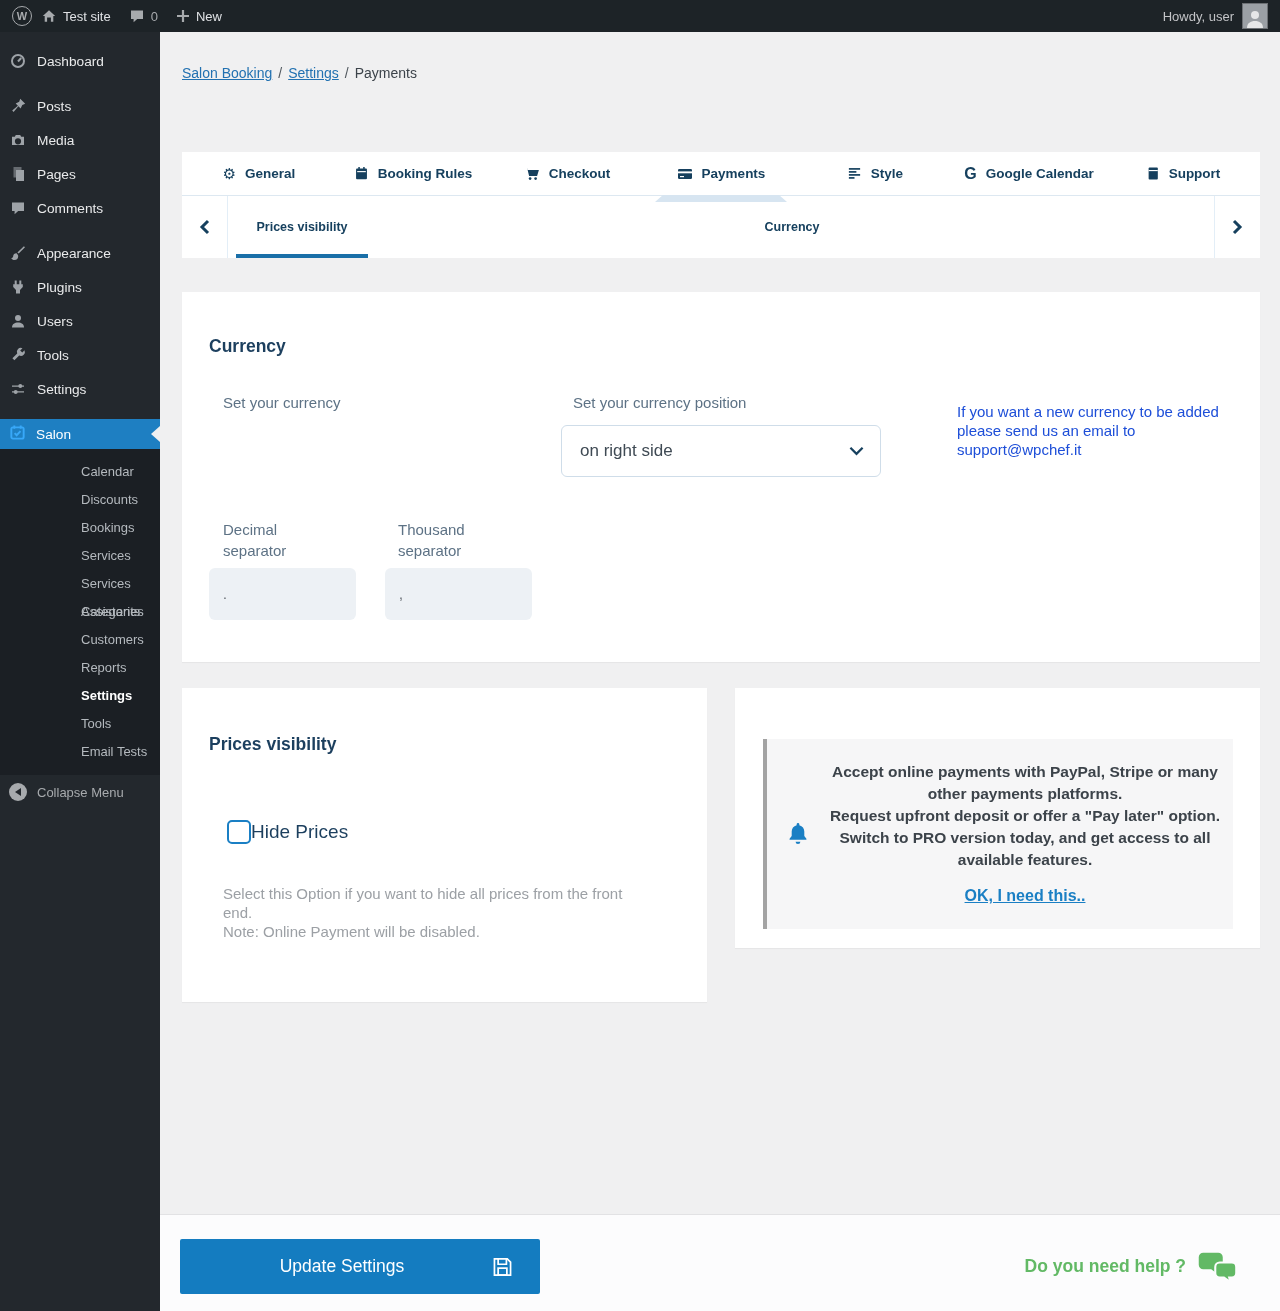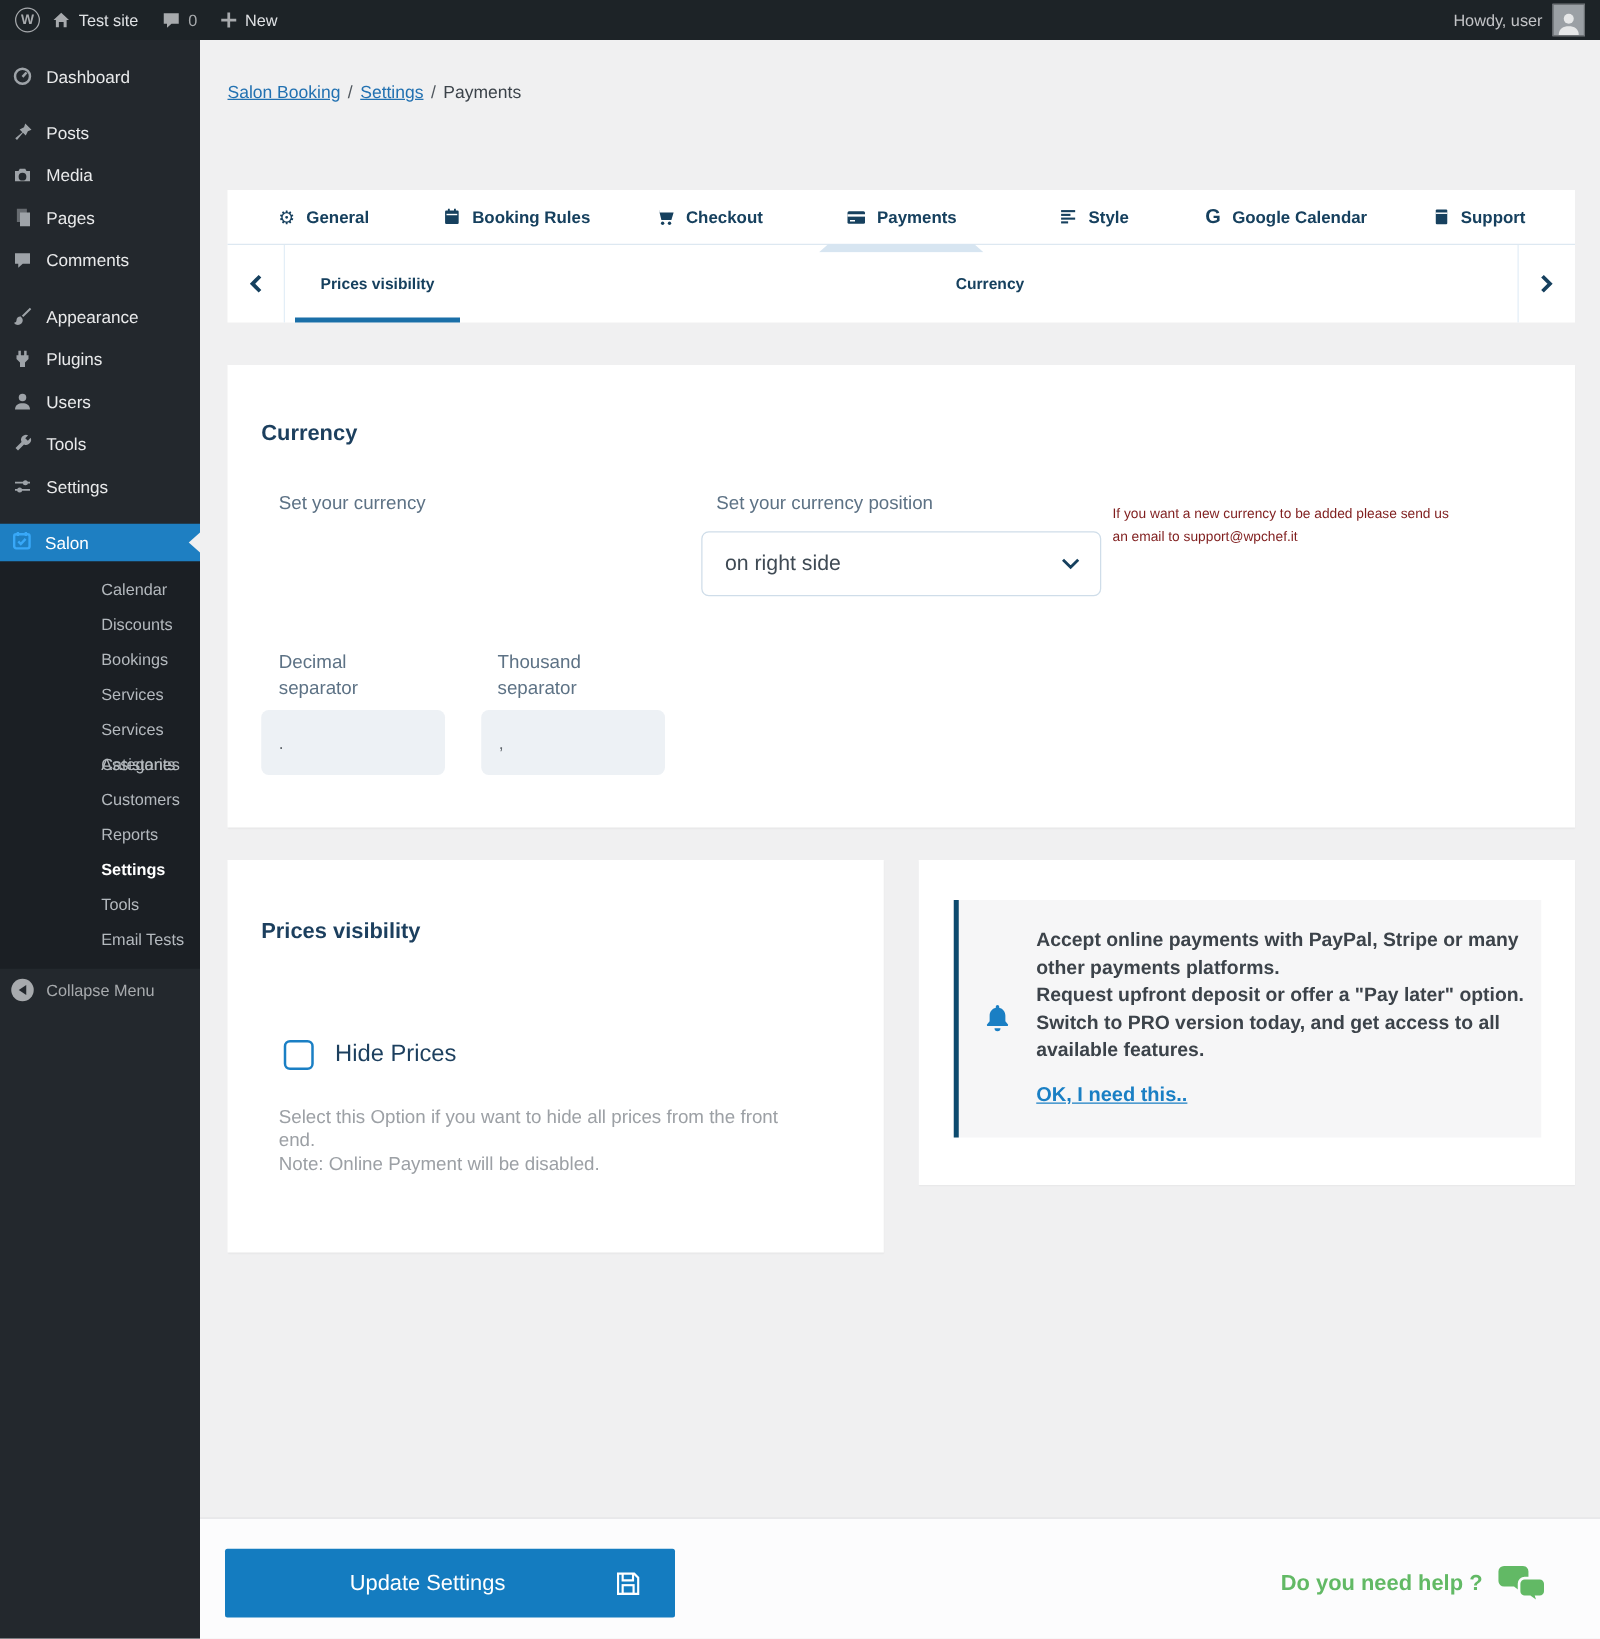--- a/index.html
+++ b/index.html
@@ -62,33 +62,33 @@
   .subtab.second { left:498px; }
   .subtab.active::after { content:""; position:absolute; bottom:0; left:0; right:0; height:4px; background:#1a6fa8; }
 
   .card { position:absolute; background:#fff; box-shadow:0 1px 1px rgba(0,0,0,.04); }
   .card-currency { left:22px; top:260px; width:1078px; height:370px; }
   .sec-title { position:absolute; font-size:17.5px; font-weight:700; color:#1c3f5e; }
   .field-label { position:absolute; font-size:15px; color:#5d7285; }
   .selectbox { position:absolute; width:320px; height:52px; border:1.5px solid #cfdde9; border-radius:6px;
     display:flex; align-items:center; justify-content:space-between; padding:0 16px 0 18px;
     font-size:17px; color:#3f4a54; cursor:pointer; background:#fff; }
-  .helper-right { position:absolute; left:708px; top:110px; width:272px; font-size:11px; line-height:19px; color:#7f1d1d; }
+  .helper-right { position:absolute; left:775px; top:110px; width:272px; font-size:15px; line-height:19px; color:#1d4ed8; }
   .sep-input { position:absolute; width:147px; height:52px; background:#edf1f5; border:none; border-radius:6px;
     padding:0 14px; font-size:14px; color:#60666c; font-family:"Liberation Sans", sans-serif; }
 
   .card-prices { left:22px; top:656px; width:525px; height:314px; }
-  .hide-row { position:absolute; left:45px; top:144px; display:flex; align-items:center; gap:17px; cursor:pointer; }
+  .hide-row { position:absolute; left:45px; top:132px; display:flex; align-items:center; cursor:pointer; }
   .checkbox { width:24px; height:24px; border:2.5px solid #1a7fc4; border-radius:5px; background:#fff; cursor:pointer; }
   .hide-label { font-size:19px; color:#1c3f5e; }
   .pv-helper { position:absolute; left:41px; top:196px; width:425px; font-size:15px; line-height:19px; color:#9ca0a5; }
 
   .card-promo { left:575px; top:656px; width:525px; height:260px; }
-  .promo-box { position:absolute; left:28px; top:32px; width:470px; height:190px; background:#f6f6f7;
-    border-left:4px solid #0c4a6e; display:flex; align-items:center; }
+  .promo-box { position:absolute; left:28px; top:51px; width:470px; height:190px; background:#f6f6f7;
+    border-left:4px solid #a3a3a3; display:flex; align-items:center;text-align:center; }
   .bell-col { width:62px; display:flex; justify-content:center; flex:none; }
   .promo-text { width:392px; font-size:15.5px; font-weight:700; color:#3c434a; line-height:22px; }
   .promo-link { display:inline-block; margin-top:14px; font-size:16px; font-weight:700; color:#1a7fc4;
     text-decoration:underline; cursor:pointer; }
 
   
   .footer { position:absolute; left:0; top:1183px; width:1120px; height:96px; background:#fcfcfd; box-shadow:0 -1px 0 #e2e2e4; }
   .update-btn { position:absolute; left:20px; top:24px; width:360px; height:55px; background:#147cc0; border:none;
     border-radius:2px; color:#fff; font-size:17.5px; font-family:"Liberation Sans", sans-serif;
     display:flex; align-items:center; justify-content:center; cursor:pointer; }

